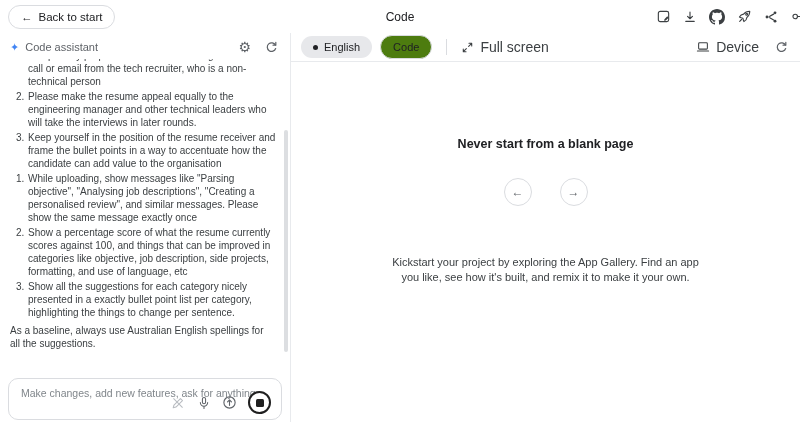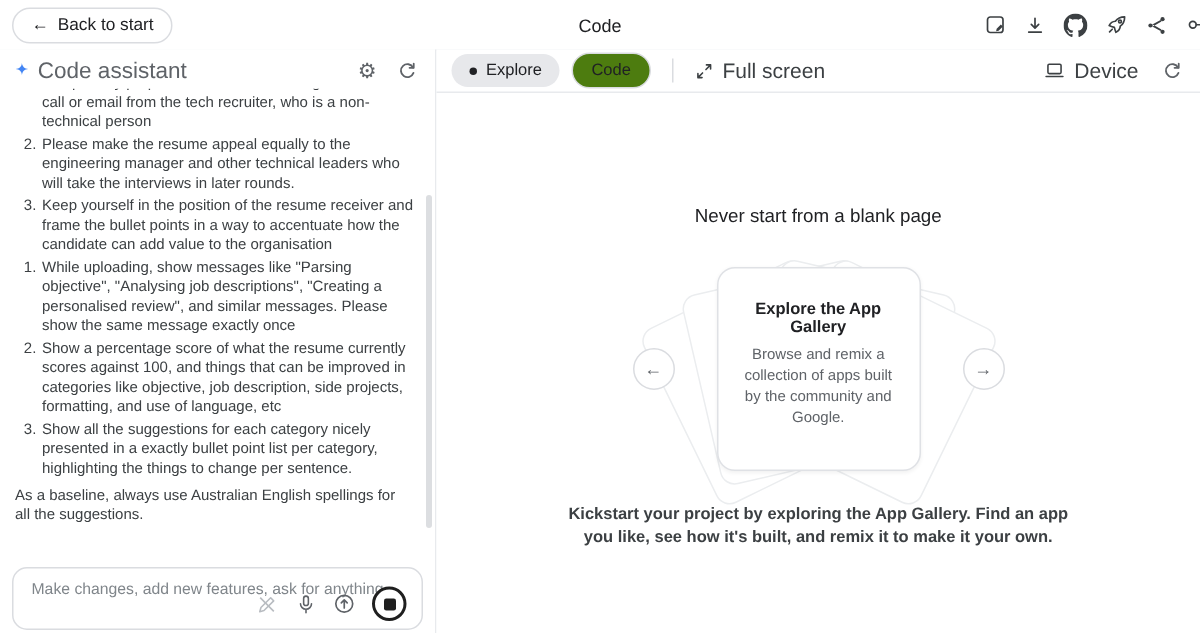--- a/index.html
+++ b/index.html
@@ -12,21 +12,21 @@
             padding:0 12px;border:1px solid #dadce0;border-radius:12px;background:#fff;
             font-size:11.5px;color:#202124;cursor:pointer;}
   .topbar-title{position:absolute;left:0;right:0;top:0;height:33px;display:flex;align-items:center;
                 justify-content:center;font-size:12px;color:#202124;pointer-events:none;}
   .topbar-icons{position:absolute;right:-6px;top:0;height:33px;display:flex;align-items:center;gap:11px;color:#3c4043;}
   .tb-icon{width:16px;height:16px;display:flex;align-items:center;justify-content:center;cursor:pointer;}
   
   .left-panel{position:absolute;top:33px;left:0;width:290px;bottom:0;border-right:1px solid #e8eaed;background:#fff;}
   .lp-header{position:absolute;top:0;left:0;right:0;height:24px;display:flex;align-items:center;
              gap:6px;padding:2px 12px 0 10px;background:#fff;z-index:2;}
-  .lp-title{font-size:15px;color:#5f6368;}
+  .lp-title{font-size:11px;color:#5f6368;}
   .sparkle{color:#4285f4;font-size:11px;line-height:1;}
   .lp-header-icons{margin-left:auto;display:flex;gap:14px;align-items:center;color:#5f6368;}
   .gear{font-size:14px;line-height:1;cursor:pointer;}
   .lp-content{position:absolute;top:26px;left:0;right:0;bottom:46px;overflow:hidden;
               padding:0 14px 0 10px;font-size:10px;line-height:13px;color:#3c4043;}
   .lp-inner{margin-top:-10px;}
   .lp-content ol{margin:0;padding-left:17px;}
   .lp-content li{margin-bottom:2px;padding-left:1px;}
   .lp-content p{margin:5px 0;}
   .scroll-thumb{position:absolute;right:2px;top:97px;width:4px;height:222px;background:#dcdee1;border-radius:2px;cursor:pointer;z-index:3;}
@@ -46,34 +46,34 @@
   .rp-header{height:28px;border-bottom:1px solid #e8eaed;display:flex;align-items:center;padding:0 12px 0 10px;gap:8px;}
   .pill{height:22px;display:flex;align-items:center;gap:6px;padding:0 12px;border-radius:12px;
         font-size:11px;color:#202124;cursor:pointer;}
   .pill-selected{background:#e7e8eb;}
   .pill-outline{border:1px solid #dadce0;background:#4d7c0f;}
   .pill-dot{width:5px;height:5px;border-radius:50%;background:#202124;}
   .vdiv{width:1px;height:16px;background:#dadce0;margin:0 6px;}
   .txt-btn{display:flex;align-items:center;gap:6px;font-size:14px;color:#3c4043;cursor:pointer;}
   .rp-right{margin-left:auto;display:flex;align-items:center;gap:16px;color:#3c4043;}
   .rp-content{position:relative;height:calc(100% - 29px);text-align:center;}
-  .empty-heading{padding-top:75px;font-size:12.5px;font-weight:400;color:#202124;}
+  .empty-heading{padding-top:75px;font-size:12.5px;font-weight:700;color:#202124;}
   .carousel{margin-top:27px;display:flex;align-items:center;justify-content:center;gap:28px;}
   .arrow-btn{width:26px;height:26px;border-radius:50%;border:1px solid #dadce0;background:#fff;
              display:flex;align-items:center;justify-content:center;font-size:12px;color:#5f6368;
              cursor:pointer;position:relative;z-index:3;}
   .card-stack{position:relative;width:136px;height:136px;}
   .ghost{position:absolute;left:8px;right:8px;top:3px;bottom:3px;border:1px solid #ebedef;
          border-radius:10px;background:#fff;transform-origin:50% 118%;}
   .g1{transform:rotate(-26deg);}.g2{transform:rotate(-13deg);}.g3{transform:rotate(13deg);}.g4{transform:rotate(26deg);}
   .main-card{position:absolute;inset:0;background:#fff;border:1px solid #dfe1e5;border-radius:12px;
              box-shadow:0 1px 3px rgba(0,0,0,.06);padding:21px 12px 0;box-sizing:border-box;z-index:2;cursor:pointer;}
   .card-title{font-size:11px;font-weight:700;color:#202124;margin-bottom:6px;}
   .card-body{font-size:10px;color:#5f6368;line-height:14px;}
-  .empty-footer{margin-top:22px;font-size:11px;color:#3c4043;line-height:15px;font-weight:bold;}
+  .empty-footer{margin-top:49px;font-size:11px;color:#3c4043;line-height:15px;}
 </style>
 </head>
 <body>
 
 <div class="topbar">
   <div class="back-btn">
     <span>←</span>
     <span>Back to start</span>
   </div>
   <div class="topbar-title">Code</div>
@@ -175,21 +175,21 @@
       </span>
       <span class="stop-btn"></span>
     </div>
   </div>
 </div>
 
 <div class="right-panel">
   <div class="rp-header">
     <div class="pill pill-selected">
       <span class="pill-dot"></span>
-      <span>Explore</span>
+      <span>English</span>
     </div>
     <div class="pill pill-outline">
       <span>Code</span>
     </div>
     <div class="vdiv"></div>
     <div class="txt-btn">
       <span>
         <svg viewBox="0 0 16 16" width="13" height="13" fill="none" stroke="currentColor" stroke-width="1.3" stroke-linecap="round" stroke-linejoin="round">
           <path d="M9.8 2.8h3.4v3.4M13.2 2.8L9.4 6.6M6.2 13.2H2.8V9.8M2.8 13.2l3.8-3.8"></path>
         </svg>
@@ -215,30 +215,20 @@
     </div>
   </div>
 
   <div class="rp-content">
     <div class="empty-heading">Never start from a blank page</div>
 
     <div class="carousel">
       <div class="arrow-btn">
         <span>←</span>
       </div>
-      <div class="card-stack">
-        <div class="ghost g1"></div>
-        <div class="ghost g2"></div>
-        <div class="ghost g3"></div>
-        <div class="ghost g4"></div>
-        <div class="main-card">
-          <div class="card-title">Explore the App Gallery</div>
-          <div class="card-body">Browse and remix a collection of apps built by the community and Google.</div>
-        </div>
-      </div>
       <div class="arrow-btn">
         <span>→</span>
       </div>
     </div>
 
     <div class="empty-footer">
       <div>Kickstart your project by exploring the App Gallery. Find an app</div>
       <div>you like, see how it's built, and remix it to make it your own.</div>
     </div>
   </div>

